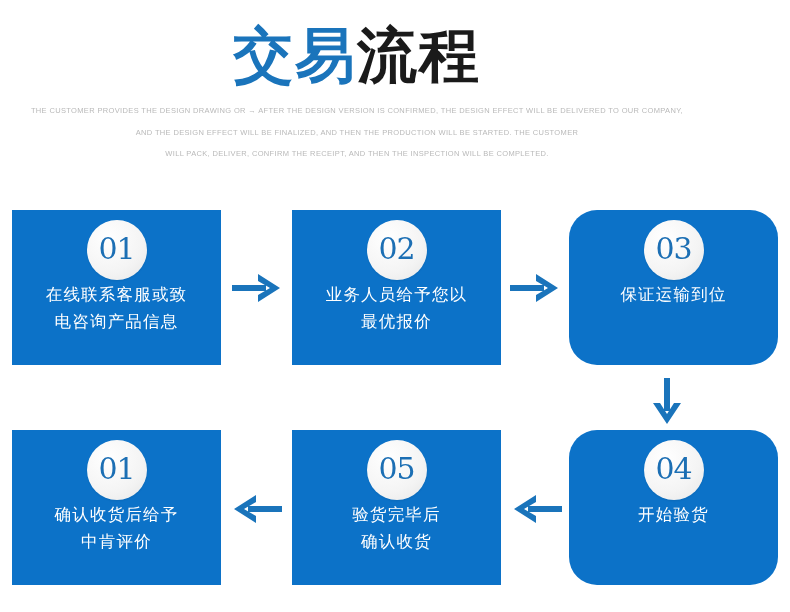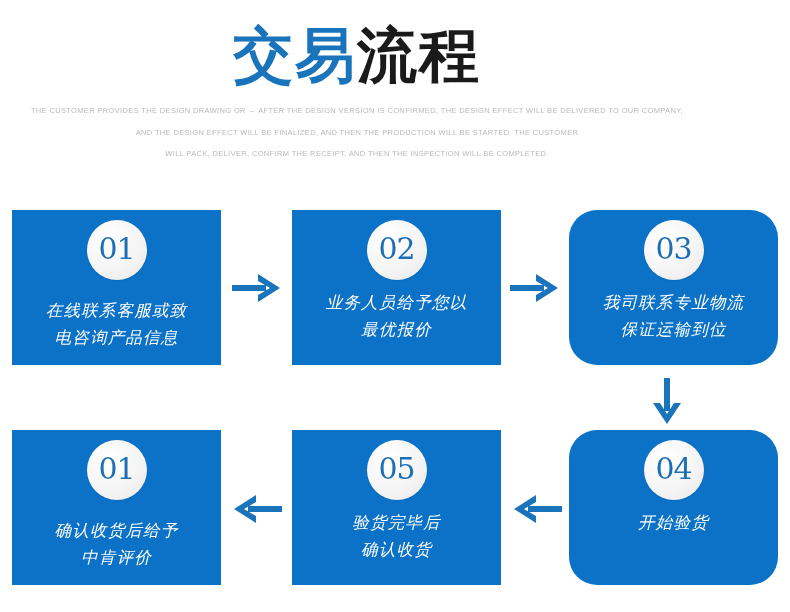--- a/index.html
+++ b/index.html
@@ -65,21 +65,21 @@
     width: 209px;
     height: 155px;
     background: #0c72c8;
     color: #ffffff;
     display: flex;
     flex-direction: column;
     align-items: center;
   }
   .card.r1 { top: 0px; }
   .card.r2 { top: 220px; }
-  .card.c1 { left: 12px; gap: 8px; }
+  .card.c1 { left: 12px; }
   .card.c2 { left: 292px; }
   .card.c3 { left: 569px; border-radius: 28px; }
 
   .badge {
     width: 60px;
     height: 60px;
     margin-top: 10px;
     border-radius: 50%;
     background: radial-gradient(circle at 35% 30%, #ffffff 0%, #f4f4f4 60%, #e6e6e6 100%);
     display: flex;
@@ -91,23 +91,22 @@
     font-family: "DejaVu Serif", "Liberation Serif", serif;
     font-size: 30px;
     line-height: 30px;
     font-weight: 400;
     color: #1c6fb4;
     letter-spacing: -1px;
     transform: translateY(-1px);
   }
 
   .card-lines {
-    margin-top: 9px;
+    margin-top: 1px;
     text-align: center;
-    font-style: italic;
   }
   .card-line {
     display: block;
     font-size: 16.5px;
     line-height: 27px;
     letter-spacing: 1.2px;
     color: #ffffff;
     white-space: nowrap;
     font-weight: 400;
   }
@@ -161,21 +160,20 @@
         <span class="card-line">业务人员给予您以</span>
         <span class="card-line">最优报价</span>
       </div>
     </div>
 
     <div class="card r1 c3">
       <div class="badge">
         <span class="badge-num">03</span>
       </div>
       <div class="card-lines">
-        <span class="card-line">我司联系专业物流</span>
         <span class="card-line">保证运输到位</span>
       </div>
     </div>
 
     <div class="card r2 c1">
       <div class="badge">
         <span class="badge-num">01</span>
       </div>
       <div class="card-lines">
         <span class="card-line">确认收货后给予</span>

